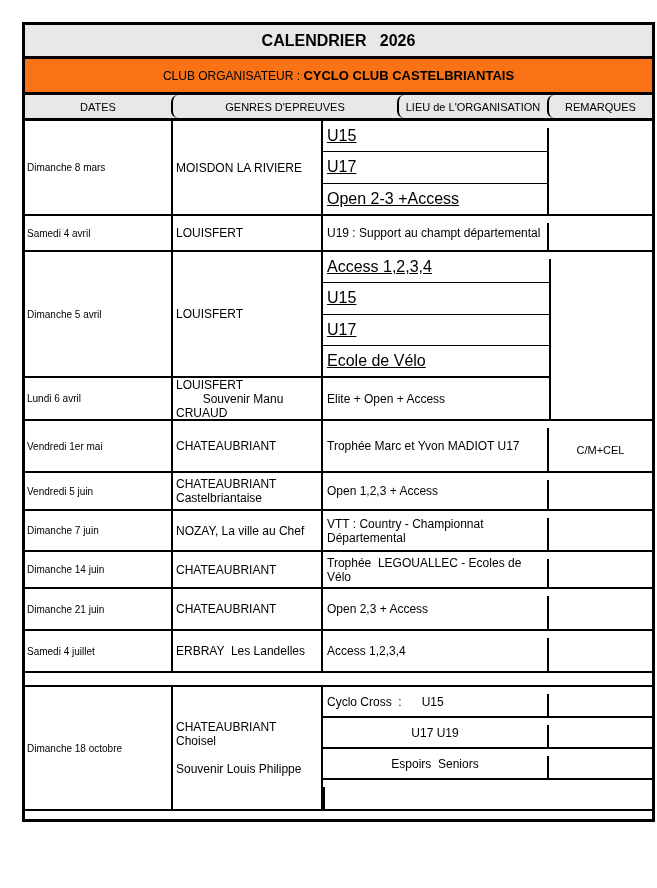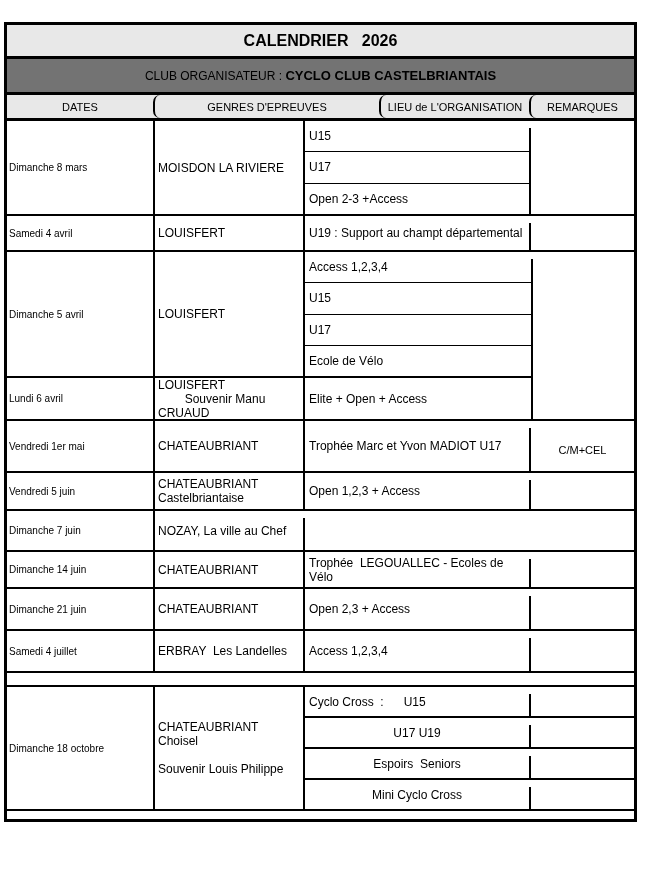--- a/index.html
+++ b/index.html
@@ -2,35 +2,35 @@
 <html><head>
 <meta charset="utf-8">
 <style>
   * { margin:0; padding:0; box-sizing:border-box; }
   html,body { background:#ffffff; }
   body {
     width:657px; height:888px;
     font-family:"Liberation Sans","DejaVu Sans",sans-serif;
     color:#000;
   }
-  .page { width:657px; height:888px; padding:22px 12px 0 4px; background:#fff; }
+  .page { width:657px; height:888px; padding:22px 12px 0 22px; background:#fff; }
   .cal-table {
     width:633px;
     border:3px solid #000;
     background:#fff;
   }
   
   .title-row {
     height:34px; background:#e8e8e8;
     display:flex; align-items:center; justify-content:center;
     font-size:16px; font-weight:bold; white-space:pre-wrap;
     border-bottom:3px solid #000;
   }
   .club-row {
-    height:36px; background:#737373;
+    height:36px; background:#f97316;
     display:flex; align-items:center; justify-content:center;
     font-size:12px; white-space:pre-wrap;
     border-bottom:3px solid #000;
   }
   .club-row .club-name { font-weight:bold; font-size:13px; }
   .colhead-row {
     height:26px; background:#e8e8e8;
     display:flex; border-bottom:3px solid #000;
     font-size:11px;
   }
@@ -47,22 +47,23 @@
   .trow:last-child { border-bottom:none; }
   .cell { display:flex; align-items:center; white-space:pre-wrap; }
   .date-cell { font-size:10px; padding-left:2px; }
   .lieu-cell { font-size:12px; padding-left:3px; }
   .genre-cell { font-size:12px; padding-left:4px; }
   .rem-cell { font-size:11px; justify-content:center; text-align:center;margin-top:7px; }
   
   .genre-stack { display:flex; flex-direction:column; padding:0; }
   .genre-stack .sub {
     flex:1; display:flex; align-items:center;
-    font-size:12px; padding-left:4px; white-space:pre-wrap;
+    font-size:16px; padding-left:4px; white-space:pre-wrap;
     border-bottom:1px solid #000;
+    text-decoration:underline;
   }
   .genre-stack .sub:last-child { border-bottom:none; }
   
   .merge { display:flex; }
   .merge-left { width:524px; display:flex; flex-direction:column; }
   .merge-left .mrow { display:flex; }
   .merge-left .mrow:first-child { border-bottom:2px solid #000; }
   
   .oct-right { flex:1; border-left:2px solid #000; display:flex; flex-direction:column; }
   .oct-sub { flex:1; display:flex; border-bottom:2px solid #000; }
@@ -144,20 +145,22 @@
       <div class="cell date-cell c-date">Vendredi 5 juin</div>
       <div class="cell lieu-cell c-lieu">CHATEAUBRIANT
 Castelbriantaise</div>
       <div class="cell genre-cell c-genre">Open 1,2,3 + Access</div>
       <div class="cell rem-cell c-rem"></div>
     </div>
 
     <div class="trow" style="height:41px">
       <div class="cell date-cell c-date">Dimanche 7 juin</div>
       <div class="cell lieu-cell c-lieu">NOZAY, La ville au Chef</div>
+      <div class="cell genre-cell c-genre">VTT : Country - Championnat
+Départemental</div>
       <div class="cell rem-cell c-rem"></div>
     </div>
 
     <div class="trow" style="height:37px">
       <div class="cell date-cell c-date">Dimanche 14 juin</div>
       <div class="cell lieu-cell c-lieu">CHATEAUBRIANT</div>
       <div class="cell genre-cell c-genre">Trophée  LEGOUALLEC - Ecoles de Vélo</div>
       <div class="cell rem-cell c-rem"></div>
     </div>
 
@@ -189,21 +192,20 @@
         </div>
         <div class="oct-sub">
           <div class="oct-genre centered">U17 U19</div>
           <div class="cell rem-cell oct-rem"></div>
         </div>
         <div class="oct-sub">
           <div class="oct-genre centered">Espoirs  Seniors</div>
           <div class="cell rem-cell oct-rem"></div>
         </div>
         <div class="oct-sub">
-          <div class="oct-genre centered">Mini Cyclo Cross</div>
           <div class="cell rem-cell oct-rem"></div>
         </div>
       </div>
     </div>
 
     <div class="bottom-spacer"></div>
 
   </div>
 </div>
 

